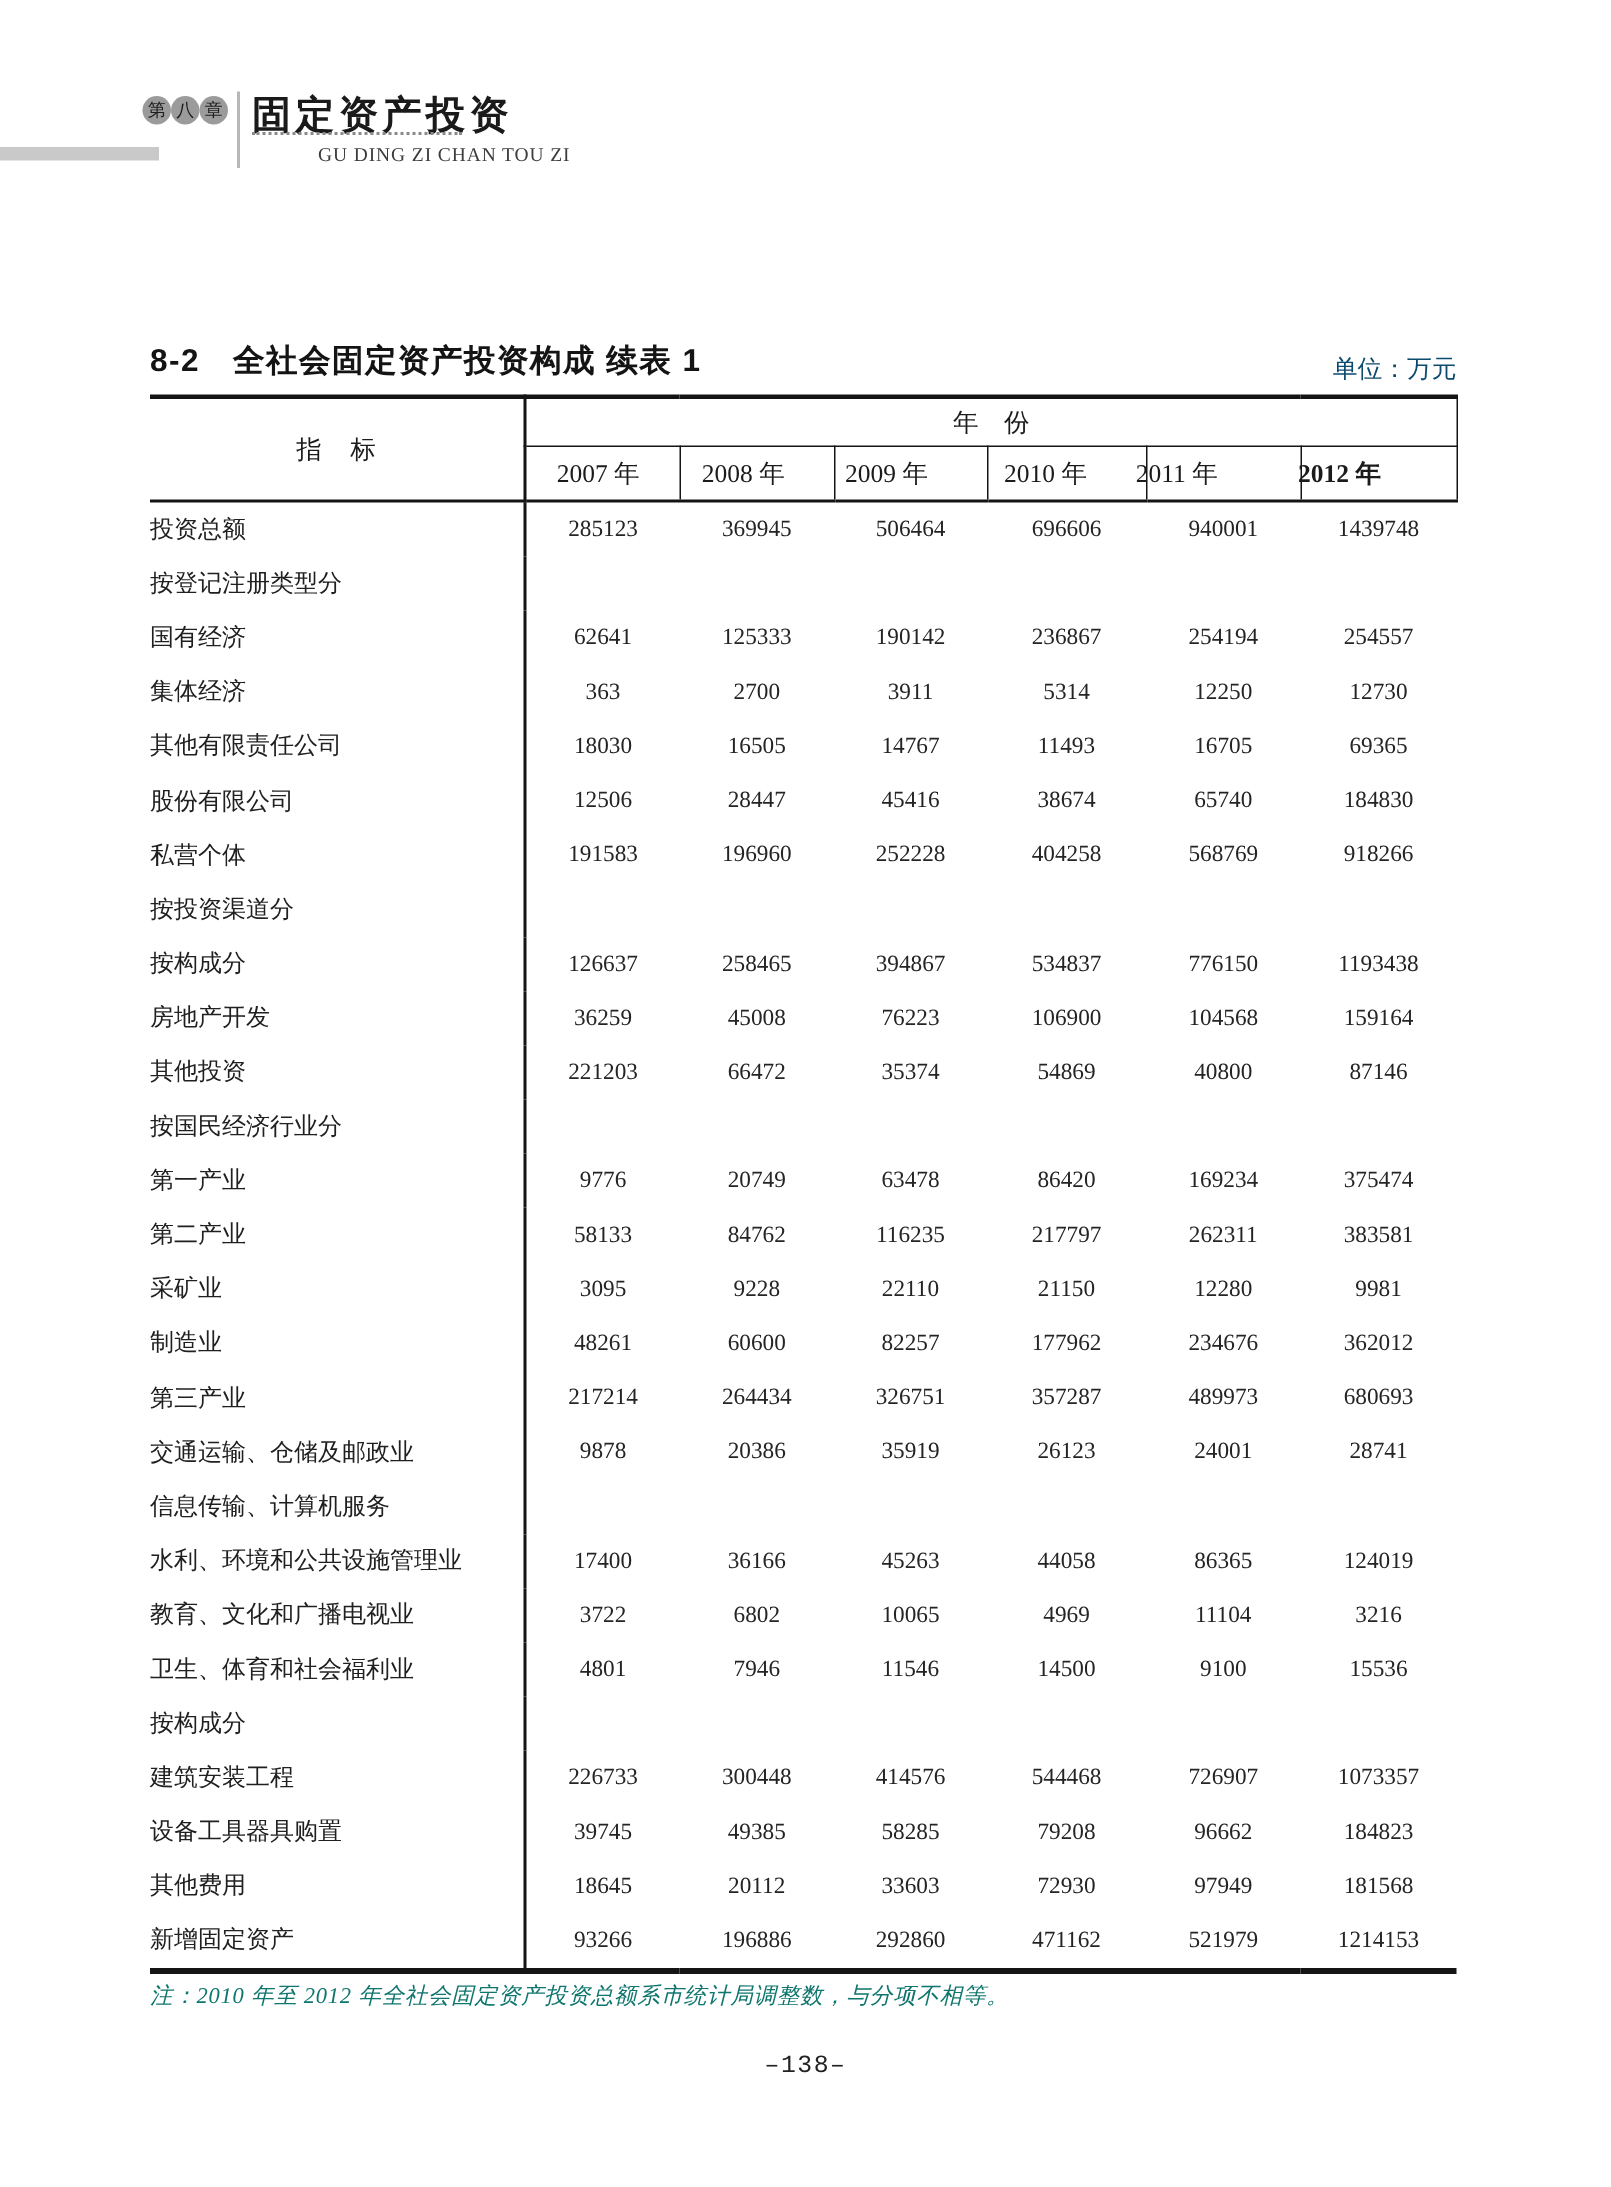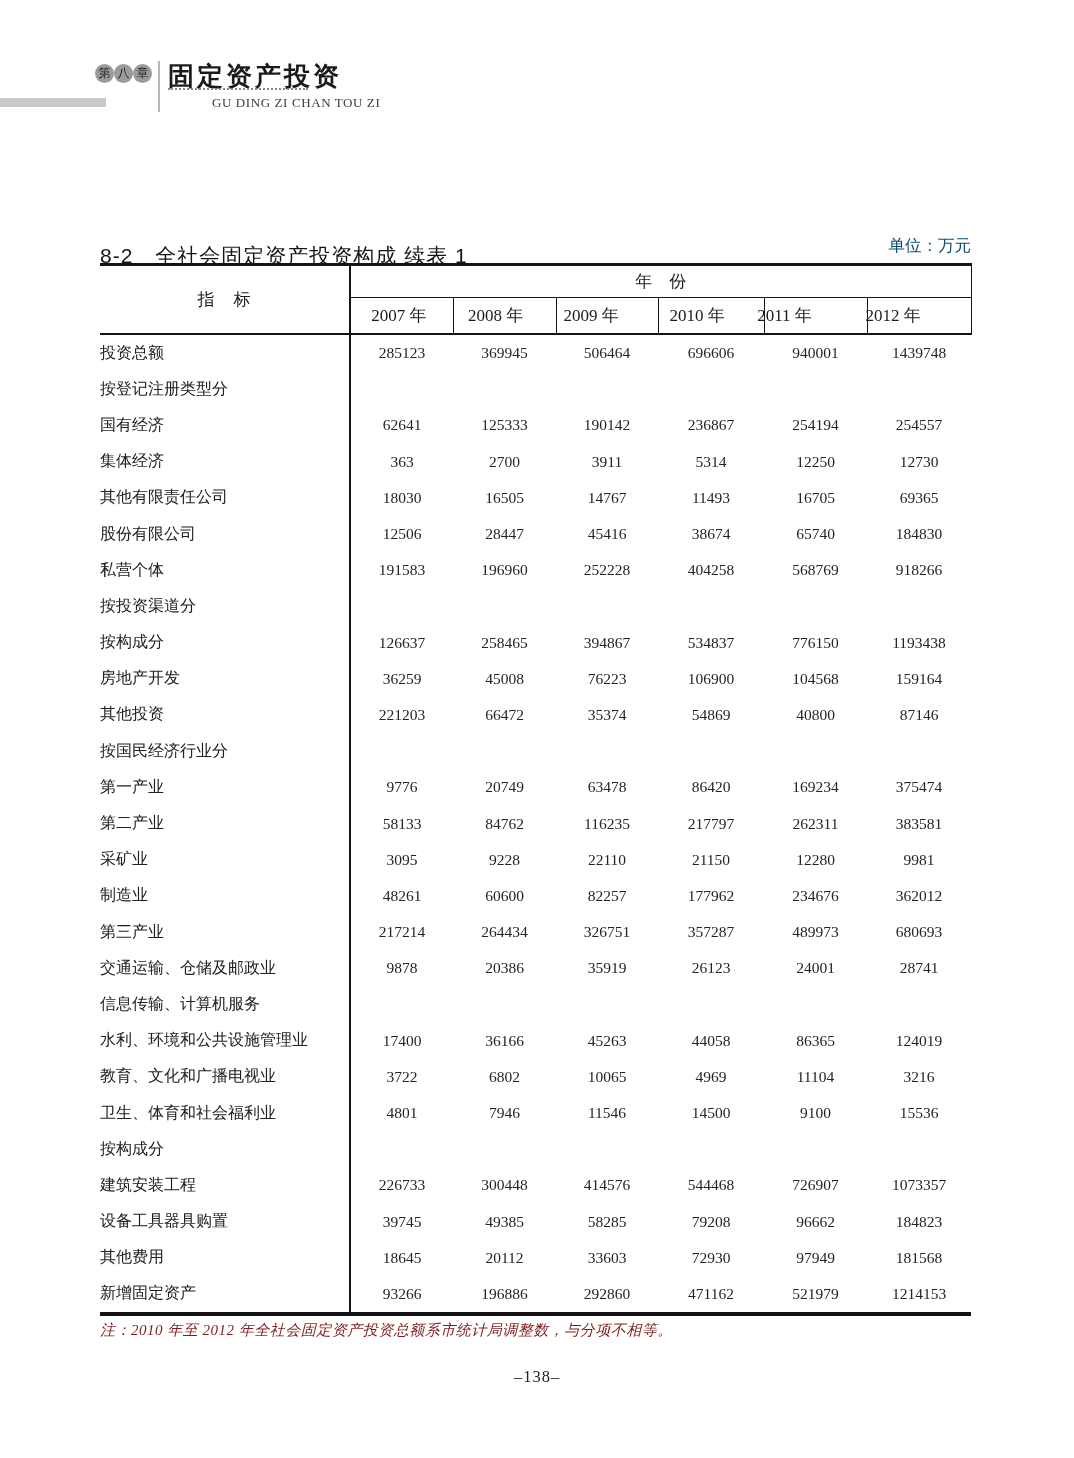--- a/index.html
+++ b/index.html
@@ -24,22 +24,22 @@
   }
   .dotted-rule{position:absolute;left:168px;top:88px;width:140px;height:0;border-bottom:2px dotted #8a8a8a;}
   .chapter-pinyin{
     position:absolute;left:168px;top:95px;font-size:13px;color:#3c3c3c;
     letter-spacing:0.6px;white-space:nowrap;margin-left:44px;
   }
   .gray-bar{position:absolute;left:0;top:98px;width:106px;height:9px;background:#c9c9c9;}
 
   
   .table-title{
-    position:absolute;left:100px;top:242px;
-    font-family:"Liberation Sans","DejaVu Sans",sans-serif;font-weight:400;
+    position:absolute;left:100px;top:226px;
+    font-family:"Liberation Sans","DejaVu Sans",sans-serif;font-weight:700;
     font-size:21px;letter-spacing:1px;color:#141414;white-space:nowrap;
   }
   .unit-label{position:absolute;top:235px;right:103px;font-size:16.5px;color:#0c4a6e;white-space:nowrap;}
 
   
   .data-table{
     position:absolute;left:100px;top:263px;width:871px;
     border-collapse:collapse;table-layout:fixed;
     border-top:3px solid #141414;border-bottom:4px solid #141414;
   }
@@ -51,39 +51,39 @@
   .year-group{
     height:31px;border-bottom:1px solid #141414;border-right:1px solid #141414;
     text-align:center;font-size:17px;
   }
   .year-h{
     height:35px;border:1px solid #141414;border-bottom:2px solid #141414;
     text-align:center;font-size:17px;white-space:nowrap;
   }
   .yl{position:relative;display:inline-block;white-space:nowrap;}
   .ys-0{left:-3px;} .ys-1{left:-9px;} .ys-2{left:-16px;}
-  .ys-3{left:-14px;} .ys-4{left:-31px;} .ys-5{left:-26px;}
+  .ys-3{left:-14px;} .ys-4{left:-31px;} .ys-5{left:-26px;font-weight:bold;}
 
   .data-table tbody td{height:36.2px;vertical-align:middle;}
   .data-table tbody td.label{
     border-right:2px solid #141414;font-size:16px;white-space:nowrap;color:#202020;
   }
   .indent-0{padding-left:1px;}
   .indent-1{padding-left:10px;}
   .indent-2{padding-left:19px;}
   .data-table tbody td.num{text-align:center;font-size:15.5px;color:#242424;}
 
   
   .note{
     position:absolute;left:100px;top:1321px;font-size:15px;font-style:italic;
-    color:#7f1d1d;white-space:nowrap;letter-spacing:0.5px;
+    color:#0f766e;white-space:nowrap;letter-spacing:0.5px;
   }
   .page-number{
     position:absolute;left:0;top:1367px;width:100%;text-align:center;
-    font-size:16.5px;color:#222;letter-spacing:1px;
+    font-size:16.5px;color:#222;letter-spacing:1px;font-family:Liberation Mono, monospace;
   }
 </style>
 </head>
 <body>
 
 <div class="page">
 
   <div class="chapter-badge">
     <span class="badge-circle">第</span>
     <span class="badge-circle">八</span>

